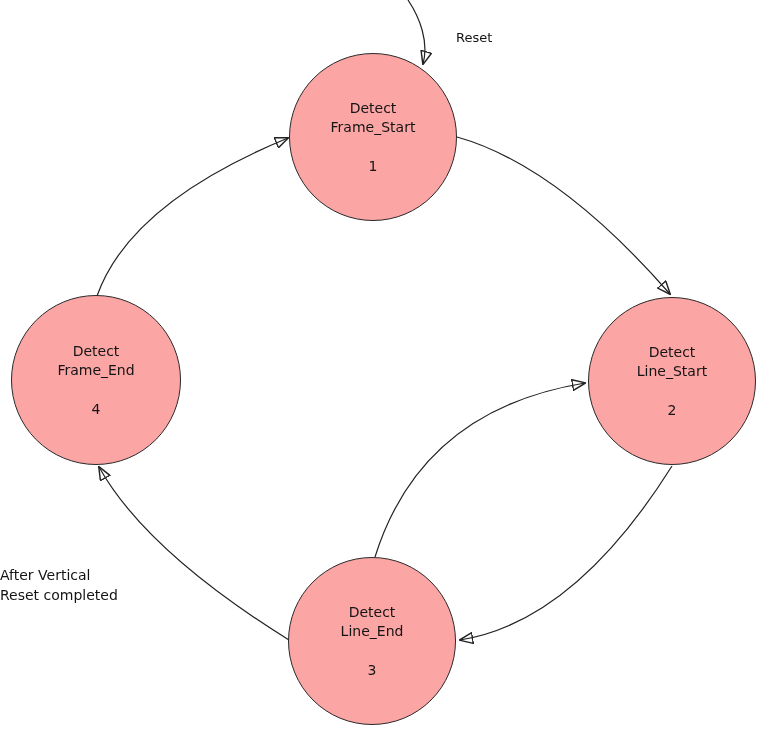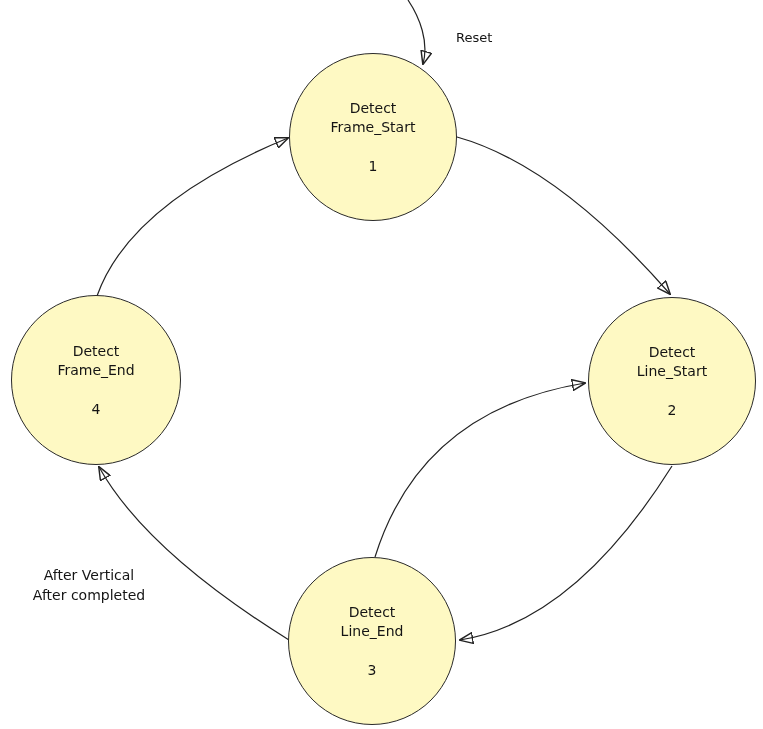--- a/index.html
+++ b/index.html
@@ -23,21 +23,21 @@
     fill: none;
     stroke: #222222;
     stroke-width: 1.2;
   }
   .state {
     position: absolute;
     width: 168px;
     height: 168px;
     border: 1.2px solid #2a2a2a;
     border-radius: 50%;
-    background: #fef9c3;
+    background: #fca5a5;
     display: flex;
     flex-direction: column;
     align-items: center;
     justify-content: center;
     text-align: center;
   }
   .state-label {
     font-size: 14px;
     line-height: 19px;
     white-space: nowrap;
@@ -54,21 +54,21 @@
   .reset-label {
     left: 422px;
     top: 30px;
     font-size: 13px;
     margin-left: 34px;
   }
   .note-label {
     left: 0;
     top: 565px;
     width: 178px;
-    text-align: center;
+    text-align: left;
     font-size: 14px;
     line-height: 20px;
     white-space: normal;
   }
 </style>
 </head>
 <body>
 
 <div class="canvas">
 
@@ -115,16 +115,16 @@
       <div>Detect</div>
       <div>Frame_End</div>
     </div>
     <div class="state-number">4</div>
   </div>
 
   <div class="edge-label reset-label">Reset</div>
 
   <div class="edge-label note-label">
     <div>After Vertical</div>
-    <div>After completed</div>
+    <div>Reset completed</div>
   </div>
 
 </div>
 
 </body></html>

